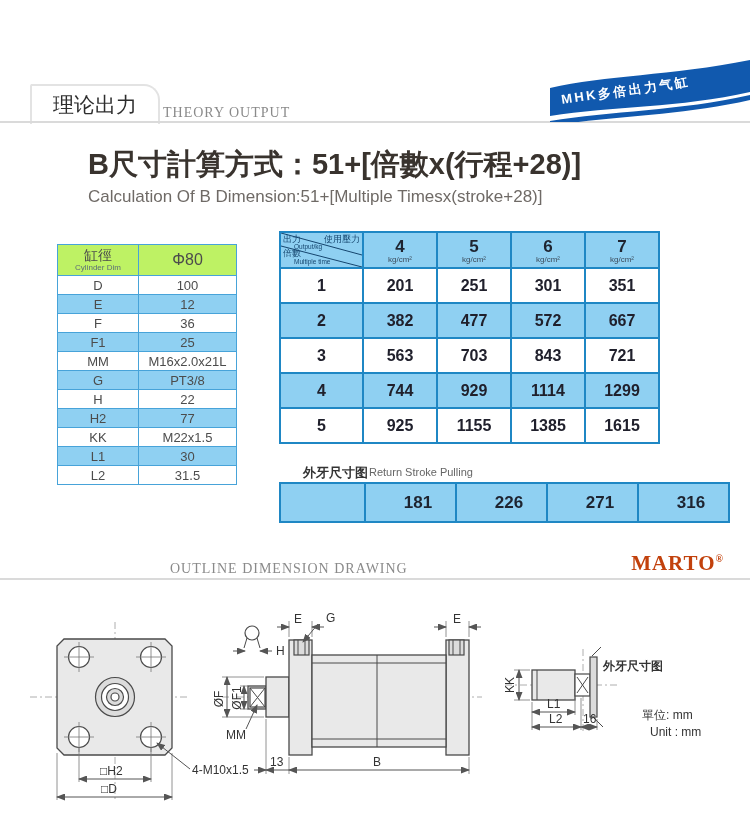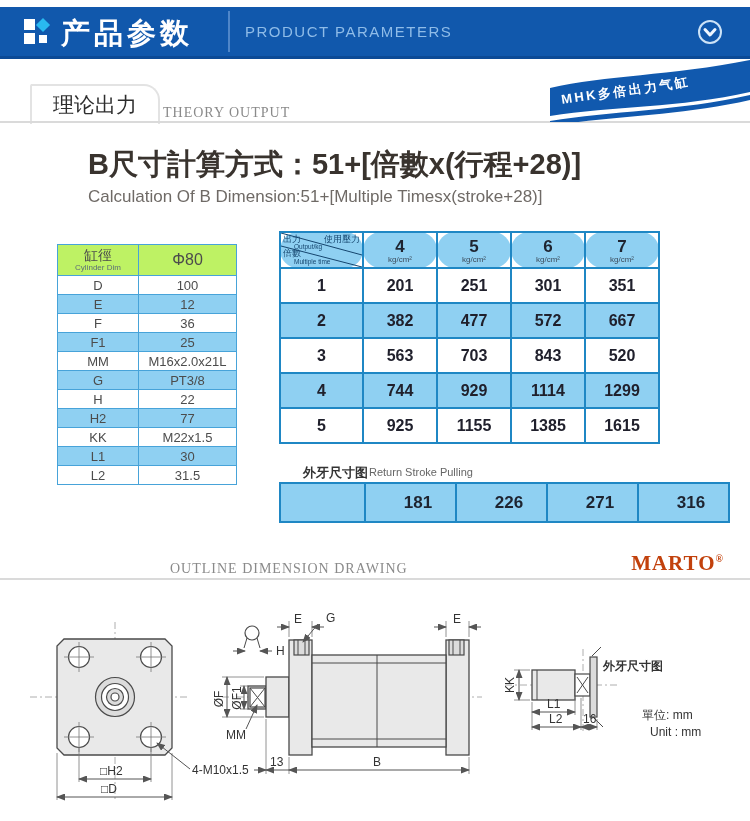--- a/index.html
+++ b/index.html
@@ -48,21 +48,21 @@
   .spec tr.alt td{background:#8fd0f2;}
   .spec .hd td{height:30px;background:#bef264;}
   .spec .c1{width:80px;}.spec .c2{width:97px;}
   .spec .hd-zh{font-size:14px;display:block;line-height:15px;}
   .spec .hd-en{font-size:8px;display:block;line-height:9px;color:#5d6d78;}
   .spec .hd-val{font-size:16px;}
 
   
   .out{position:absolute;left:279px;top:231px;width:369px;}
   .out td{border:2px solid #1f87c4;text-align:center;padding:0;background:#fff;}
-  .out .hd td{height:34px;background:#8fd0f2;border-radius:18px;}
+  .out .hd td{height:34px;background:#8fd0f2;}
   .out tr.alt td{background:#8fd0f2;}
   .out .dr td{height:33px;font-weight:bold;font-size:16px;color:#20202c;}
   .out .cc{width:81px;}.out .pc{width:72px;}
   .out .p-v{display:block;font-weight:bold;font-size:17px;color:#1e2430;line-height:17px;margin-top:2px;}
   .out .p-u{display:block;font-size:8px;color:#3c4c5c;line-height:9px;}
   .corner{position:relative;width:81px;height:34px;}
   .corner svg{position:absolute;left:0;top:0;}
   .corner span{position:absolute;color:#15456e;line-height:1;}
   .cn-zh1{left:2px;top:2px;font-size:9px;}
   .cn-en1{left:13px;top:11px;font-size:6.5px;}
@@ -90,37 +90,20 @@
   .cl{stroke:#999;stroke-width:0.8;stroke-dasharray:7 3 2 3;fill:none;}
   .big{font-size:21px;fill:#1a1a1a;}
   .serif{font-family:"Liberation Serif","DejaVu Serif",serif;font-size:15px;fill:#333;}
   .btitle{font-size:13px;font-weight:bold;fill:#222;}
 </style>
 </head>
 <body>
 
 <div class="page">
 
-  <div class="topbar">
-    <div class="logo">
-      <div class="sq sq1"></div>
-        <div class="dia"></div>
-        <div class="sq sq2"></div>
-        <div class="sq sq3"></div>
-    </div>
-    <div class="bar-title">产品参数</div>
-    <div class="bar-divider"></div>
-    <div class="bar-subtitle">PRODUCT PARAMETERS</div>
-    <button class="collapse-btn">
-      <svg width="28" height="28" viewBox="0 0 28 28">
-        <circle cx="14" cy="14" r="11" fill="none" stroke="#cde3f7" stroke-width="2"></circle>
-        <path d="M9,11.5 L14,17 L19,11.5" fill="none" stroke="#eef6ff" stroke-width="3" stroke-linecap="round" stroke-linejoin="round"></path>
-      </svg>
-    </button>
-  </div>
 
   <div class="sec-box" style="top:84px;">
     <span>理论出力</span>
   </div>
   <div class="sec-en" style="left:163px;top:105px;">THEORY OUTPUT</div>
   <div class="gray-line" style="top:121px;"></div>
 
   <div class="ribbon">
     <svg width="200" height="64" viewBox="0 0 200 64">
       <path d="M0,30 C55,17 120,18 200,2 L200,34 C130,50 62,48 0,58 Z" fill="#1159ae"></path>
@@ -238,21 +221,21 @@
           <td>382</td>
           <td>477</td>
           <td>572</td>
           <td>667</td>
         </tr>
     <tr class="dr">
           <td>3</td>
           <td>563</td>
           <td>703</td>
           <td>843</td>
-          <td>520</td>
+          <td>721</td>
         </tr>
     <tr class="dr alt">
           <td>4</td>
           <td>744</td>
           <td>929</td>
           <td>1114</td>
           <td>1299</td>
         </tr>
     <tr class="dr">
           <td>5</td>

